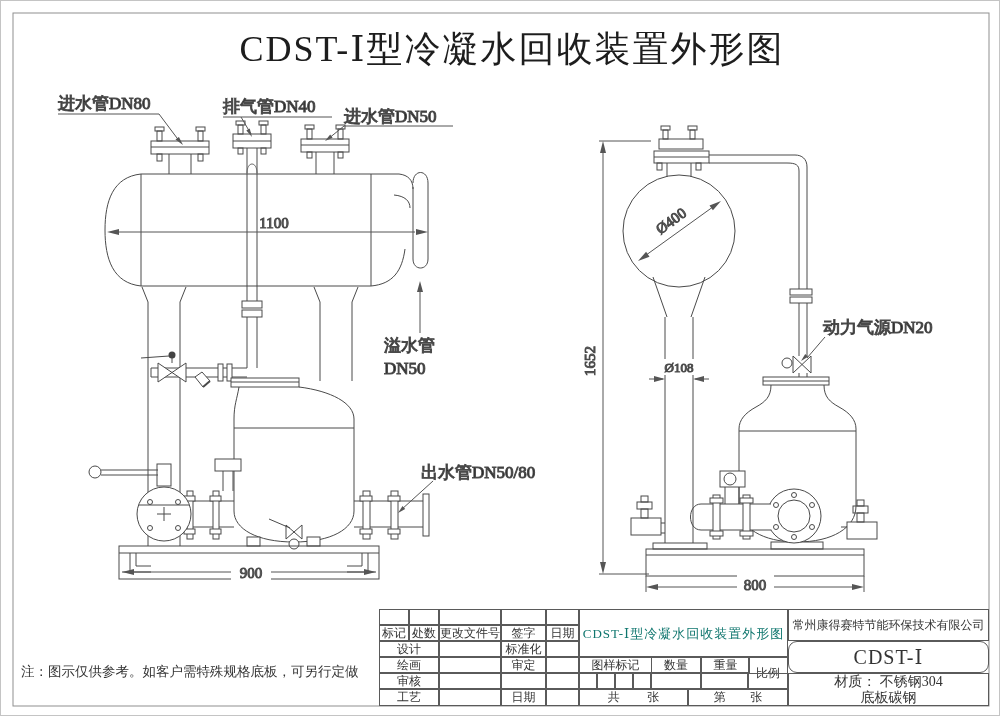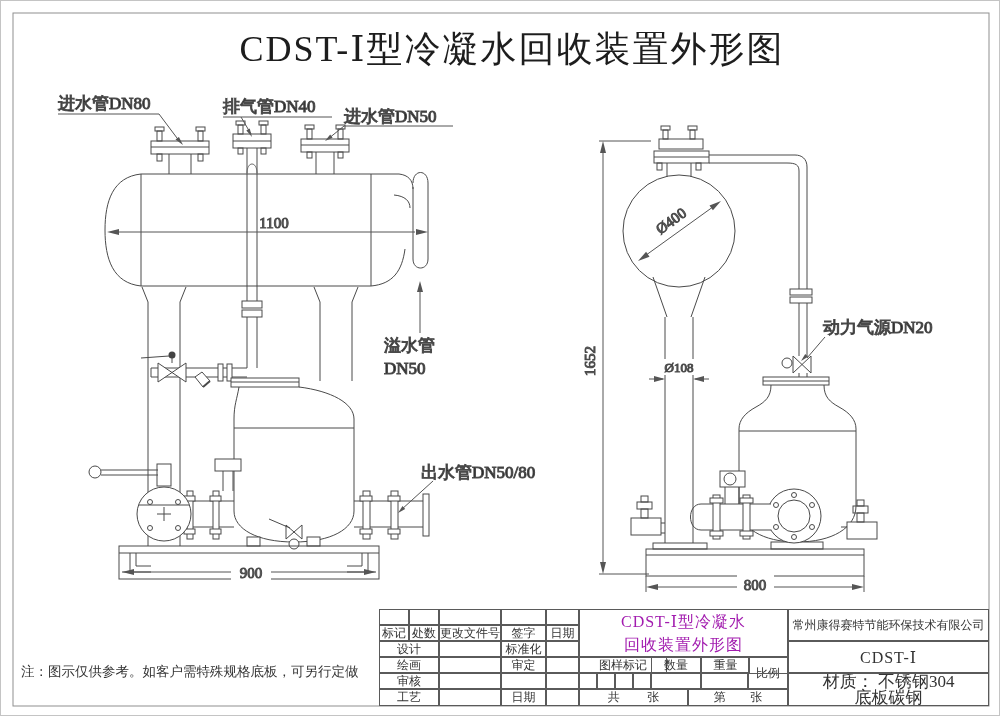--- a/index.html
+++ b/index.html
@@ -10,23 +10,23 @@
   svg{position:absolute;left:0;top:0;}
   svg text{font-family:"Liberation Serif","DejaVu Serif",serif;}
   .lbl{font-size:17px;fill:#222;}
   .dim{font-size:15px;fill:#666;}
   .dimsm{font-size:13px;fill:#666;}
   .note{position:absolute;left:20px;top:636px;width:352px;font-size:13.5px;line-height:20px;color:#333;margin-top:25px;}
   .tb{position:absolute;left:378px;top:608px;width:610px;height:97px;font-size:12px;color:#333;}
   .cell{position:absolute;border:1px solid #5a5a5a;box-sizing:border-box;display:flex;
         align-items:center;justify-content:center;white-space:nowrap;overflow:hidden;}
   .cell.sp{justify-content:space-evenly;}
-  .tb-title{flex-direction:column;font-size:16px;line-height:23px;letter-spacing:1px;color:#a21caf;}
-  .tb-model{font-size:16px;letter-spacing:1px;}
-  .tb-mat{flex-direction:column;font-size:17px;line-height:16px;}
+  .tb-title{flex-direction:row;font-size:13px;line-height:23px;letter-spacing:1px;color:#0f766e;}
+  .tb-model{font-size:20px;letter-spacing:1px;border-radius:9px;}
+  .tb-mat{flex-direction:column;font-size:14px;line-height:16px;}
   .tb-co{font-size:12px;}
 </style>
 </head>
 <body>
 
 <div class="page">
 
   <div class="main-title">CDST-Ⅰ型冷凝水回收装置外形图</div>
 
   <svg width="1000" height="716" viewBox="0 0 1000 716" fill="none" stroke="#4a4a4a" stroke-width="1">
@@ -341,21 +341,21 @@
     <div class="cell" style="left:0;top:80px;width:60px;height:17px">工艺</div>
     <div class="cell" style="left:60px;top:80px;width:62px;height:17px"></div>
     <div class="cell" style="left:122px;top:80px;width:45px;height:17px">日期</div>
     <div class="cell" style="left:167px;top:80px;width:33px;height:17px"></div>
 
     <div class="cell tb-title" style="left:200px;top:0;width:209px;height:48px">
       <div>CDST-Ⅰ型冷凝水</div>
       <div>回收装置外形图</div>
     </div>
 
-    <div class="cell" style="left:200px;top:48px;width:88px;height:16px">图样标记</div>
+    <div class="cell" style="left:200px;top:48px;width:73px;height:16px">图样标记</div>
     <div class="cell" style="left:272px;top:48px;width:50px;height:16px">数量</div>
     <div class="cell" style="left:322px;top:48px;width:49px;height:16px">重量</div>
     <div class="cell" style="left:369px;top:48px;width:40px;height:32px">比例</div>
 
     <div class="cell" style="left:200px;top:64px;width:18px;height:16px"></div>
     <div class="cell" style="left:218px;top:64px;width:18px;height:16px"></div>
     <div class="cell" style="left:236px;top:64px;width:18px;height:16px"></div>
     <div class="cell" style="left:254px;top:64px;width:18px;height:16px"></div>
     <div class="cell" style="left:272px;top:64px;width:50px;height:16px"></div>
     <div class="cell" style="left:322px;top:64px;width:47px;height:16px"></div>

